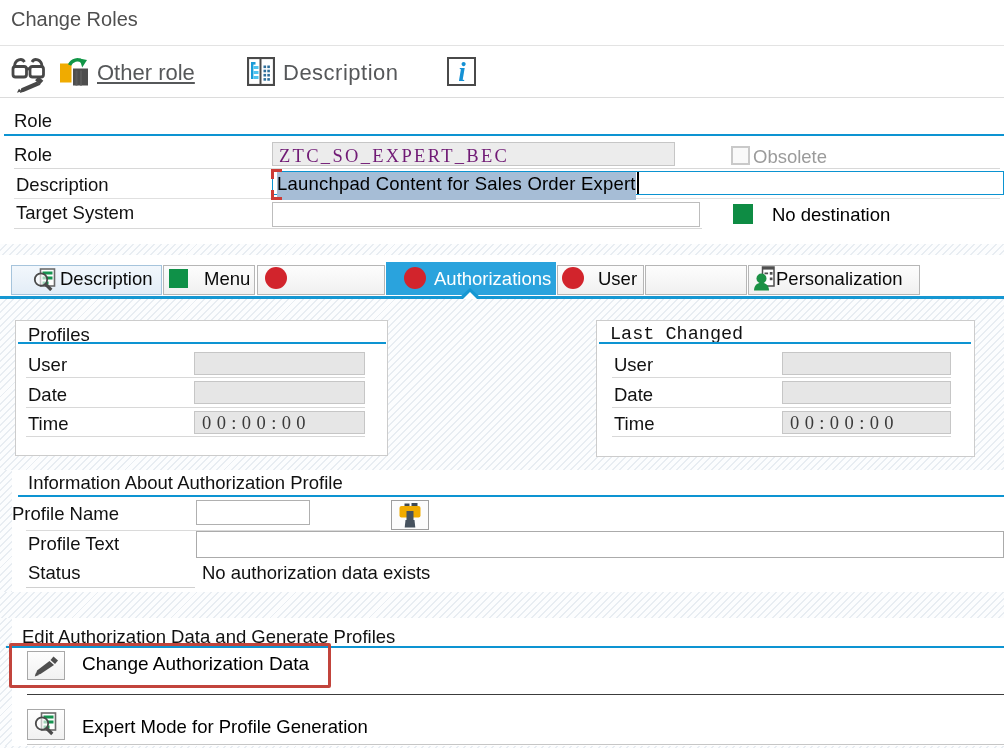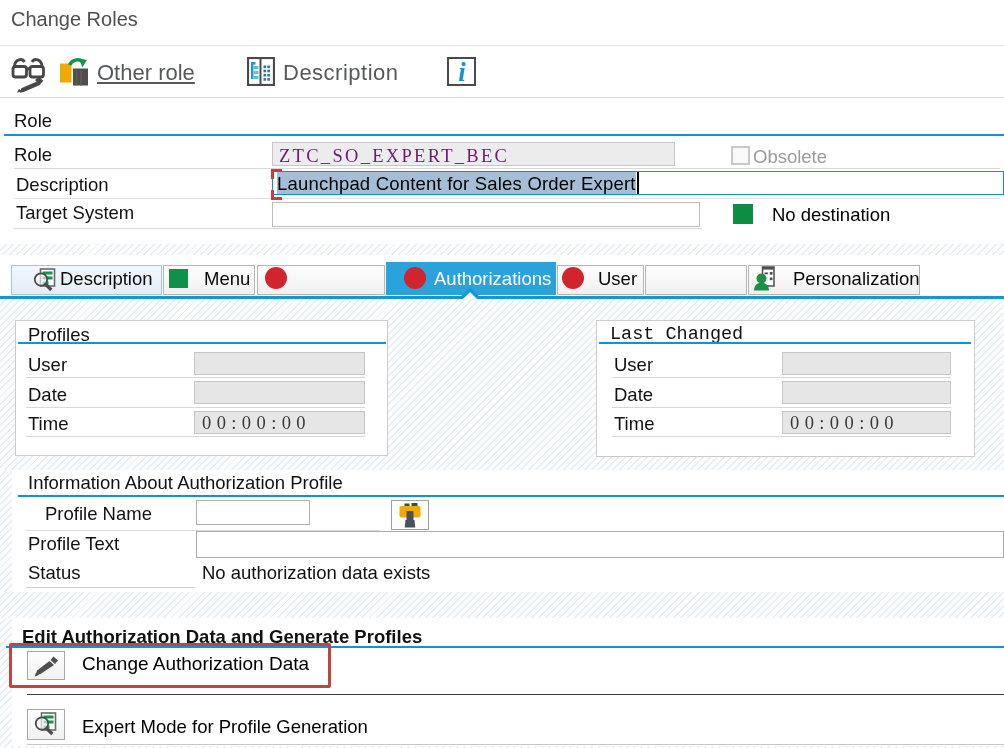--- a/index.html
+++ b/index.html
@@ -82,21 +82,21 @@
 <div class="lbl" style="left:14px;top:144px;">Role</div>
 <div class="hline" style="left:14px;top:168px;width:986px;background:#d8d8d8;"></div>
 <div class="ginp" style="left:272px;top:142px;width:403px;height:24px;background:#ececec;"></div>
 <div class="abs" style="left:279px;top:146px;font-family:'Liberation Serif',serif;font-size:18.5px;letter-spacing:2.3px;color:#701a75;">ZTC_SO_EXPERT_BEC</div>
 <div class="abs" style="left:731px;top:146px;width:19px;height:19px;box-sizing:border-box;border:2px solid #c9c9c9;background:#f9f9f9;"></div>
 <div class="abs" style="left:753px;top:146px;font-size:18.5px;color:#9b9b9b;">Obsolete</div>
 
 <div class="lbl" style="left:16px;top:174px;">Description</div>
 <div class="hline" style="left:14px;top:198px;width:986px;background:#e0e0e0;"></div>
 <div class="inp" style="left:272px;top:171px;width:732px;height:24px;border:1px solid #0b93d1;"></div>
-<div class="abs" style="left:277px;top:172px;height:22px;background:#a6bdd6;"><span style="font-size:18.5px;letter-spacing:0.2px;color:#000;position:relative;top:1px;">Launchpad Content for Sales Order Expert</span></div>
+<div class="abs" style="left:277px;top:172px;height:28px;background:#a6bdd6;"><span style="font-size:18.5px;letter-spacing:0.2px;color:#000;position:relative;top:1px;">Launchpad Content for Sales Order Expert</span></div>
 <div class="abs" style="left:637px;top:172px;width:2px;height:22px;background:#000;"></div>
 
 <div class="abs" style="left:271px;top:169px;width:8px;height:7px;border-left:3px solid #cc3b36;border-top:3px solid #cc3b36;"></div>
 <div class="abs" style="left:271px;top:190px;width:8px;height:7px;border-left:3px solid #cc3b36;border-bottom:3px solid #cc3b36;"></div>
 
 <div class="lbl" style="left:16px;top:202px;">Target System</div>
 <div class="hline" style="left:14px;top:228px;width:688px;background:#d8d8d8;"></div>
 <div class="inp" style="left:272px;top:202px;width:428px;height:25px;"></div>
 <div class="abs" style="left:733px;top:204px;width:20px;height:20px;background:#0e8c44;"></div>
 <div class="abs" style="left:772px;top:204px;font-size:18.5px;">No destination</div>
@@ -140,21 +140,21 @@
 <div id="icon-pers" class="abs" style="left:752px;top:265px;">
 <svg width="23" height="27" viewBox="0 0 23 27">
   <rect x="10.5" y="2" width="11.5" height="19" fill="#fff" stroke="#4f4f4f" stroke-width="1.5"></rect>
   <rect x="10.5" y="2" width="11.5" height="2.6" fill="#4f4f4f"></rect>
   <rect x="12.5" y="7.5" width="3.6" height="1.8" fill="#4f4f4f"></rect>
   <rect x="17.8" y="7" width="2.7" height="2.7" fill="#4f4f4f"></rect>
   <rect x="17.8" y="12.5" width="2.7" height="2.7" fill="#4f4f4f"></rect>
   <circle cx="9.5" cy="13.5" r="5" fill="#1b9145"></circle>
   <path d="M2 25.5 c0 -5.5 3.6 -7.8 7.5 -7.8 c3.9 0 7.5 2.3 7.5 7.8 z" fill="#1b9145"></path>
 </svg></div>
-<div class="tabtxt" style="left:776px;padding-left:17px;">Personalization</div>
+<div class="tabtxt" style="left:776px;">Personalization</div>
 <div class="abs" style="left:0;top:296px;width:1004px;height:3px;background:#1597d2;"></div>
 <div class="abs" style="left:460px;top:288px;width:0;height:0;border-left:10px solid transparent;border-right:10px solid transparent;border-bottom:9px solid #1597d2;"></div>
 <div class="abs" style="left:463px;top:292px;width:0;height:0;border-left:7px solid transparent;border-right:7px solid transparent;border-bottom:7px solid #fff;"></div>
 
 <div class="abs stripes" style="left:0;top:299px;width:1004px;height:171px;"></div>
 
 <div class="gbox" style="left:15px;top:320px;width:373px;height:136px;"></div>
 <div class="lbl" style="left:28px;top:324px;">Profiles</div>
 <div class="bline" style="left:18px;top:342px;width:368px;"></div>
 <div class="lbl" style="left:28px;top:354px;">User</div>
@@ -179,41 +179,41 @@
 <div class="ginp" style="left:782px;top:411px;width:169px;height:23px;"></div>
 <div class="abs" style="left:790px;top:413px;font-family:'Liberation Serif',serif;font-size:18.5px;letter-spacing:5.4px;color:#3a3a3a;">00:00:00</div>
 <div class="hline" style="left:612px;top:377px;width:339px;background:#d8d8d8;"></div>
 <div class="hline" style="left:612px;top:407px;width:339px;background:#d8d8d8;"></div>
 <div class="hline" style="left:612px;top:436px;width:339px;background:#d8d8d8;"></div>
 
 <div class="abs" style="left:0;top:470px;width:1004px;height:122px;background:#fff;"></div>
 <div class="abs stripes" style="left:0;top:470px;width:12px;height:122px;"></div>
 <div class="lbl" style="left:28px;top:472px;">Information About Authorization Profile</div>
 <div class="bline" style="left:18px;top:495px;width:986px;"></div>
-<div class="lbl" style="left:45px;top:503px;">Profile Name</div>
+<div class="lbl" style="left:12px;top:503px;">Profile Name</div>
 <div class="inp" style="left:196px;top:500px;width:114px;height:25px;border-color:#b0b0b0;"></div>
 <div id="btn-stamp" class="abs" style="left:391px;top:500px;width:38px;height:30px;box-sizing:border-box;border:1px solid #9e9e9e;background:#fcfcfc;">
 <svg width="36" height="28" viewBox="0 0 36 28">
   <rect x="12.5" y="2.5" width="5" height="3" fill="#3f4a55"></rect>
   <rect x="19.5" y="2" width="6" height="3.5" fill="#3f4a55"></rect>
   <rect x="7.5" y="5" width="21" height="11.5" rx="2" fill="#f0ab00"></rect>
   <rect x="14.5" y="10" width="7" height="9.5" fill="#46525e"></rect>
   <path d="M13.5 19 h9 l0.8 7.5 h-10.6 z" fill="#46525e"></path>
 </svg></div>
 <div class="hline" style="left:26px;top:530px;width:354px;background:#dadada;"></div>
 <div class="lbl" style="left:28px;top:533px;">Profile Text</div>
 <div class="inp" style="left:196px;top:531px;width:808px;height:27px;border-color:#ababab;"></div>
 <div class="lbl" style="left:28px;top:562px;">Status</div>
 <div class="hline" style="left:26px;top:587px;width:169px;background:#d0d0d0;"></div>
 <div class="lbl" style="left:202px;top:562px;">No authorization data exists</div>
 
 <div class="abs stripes" style="left:0;top:592px;width:1004px;height:26px;"></div>
 
 <div class="abs stripes" style="left:0;top:618px;width:12px;height:130px;"></div>
-<div class="lbl" style="left:22px;top:626px;font-weight:bold;">Edit Authorization Data and Generate Profiles</div>
+<div class="lbl" style="left:22px;top:626px;">Edit Authorization Data and Generate Profiles</div>
 <div class="bline" style="left:6px;top:646px;width:998px;"></div>
 <div id="btn-pencil" class="abs" style="left:27px;top:651px;width:38px;height:29px;box-sizing:border-box;border:1px solid #a8a8a8;background:linear-gradient(#fefefe,#f1f1f1);">
 <svg width="36" height="27" viewBox="0 0 36 27">
   <g fill="#4f4f4f">
     <path d="M25.5 4.5 l4.5 4 -3 3.5 -4.5 -4 z"></path>
     <path d="M21.5 9 l4.5 4 -13.5 9 -5 1.5 1.5 -5 z"></path>
     <path d="M8 20.5 l3 2.5 -4.2 1.5 z"></path>
   </g>
 </svg></div>
 <div class="abs" style="left:82px;top:653px;font-size:19px;">Change Authorization Data</div>

